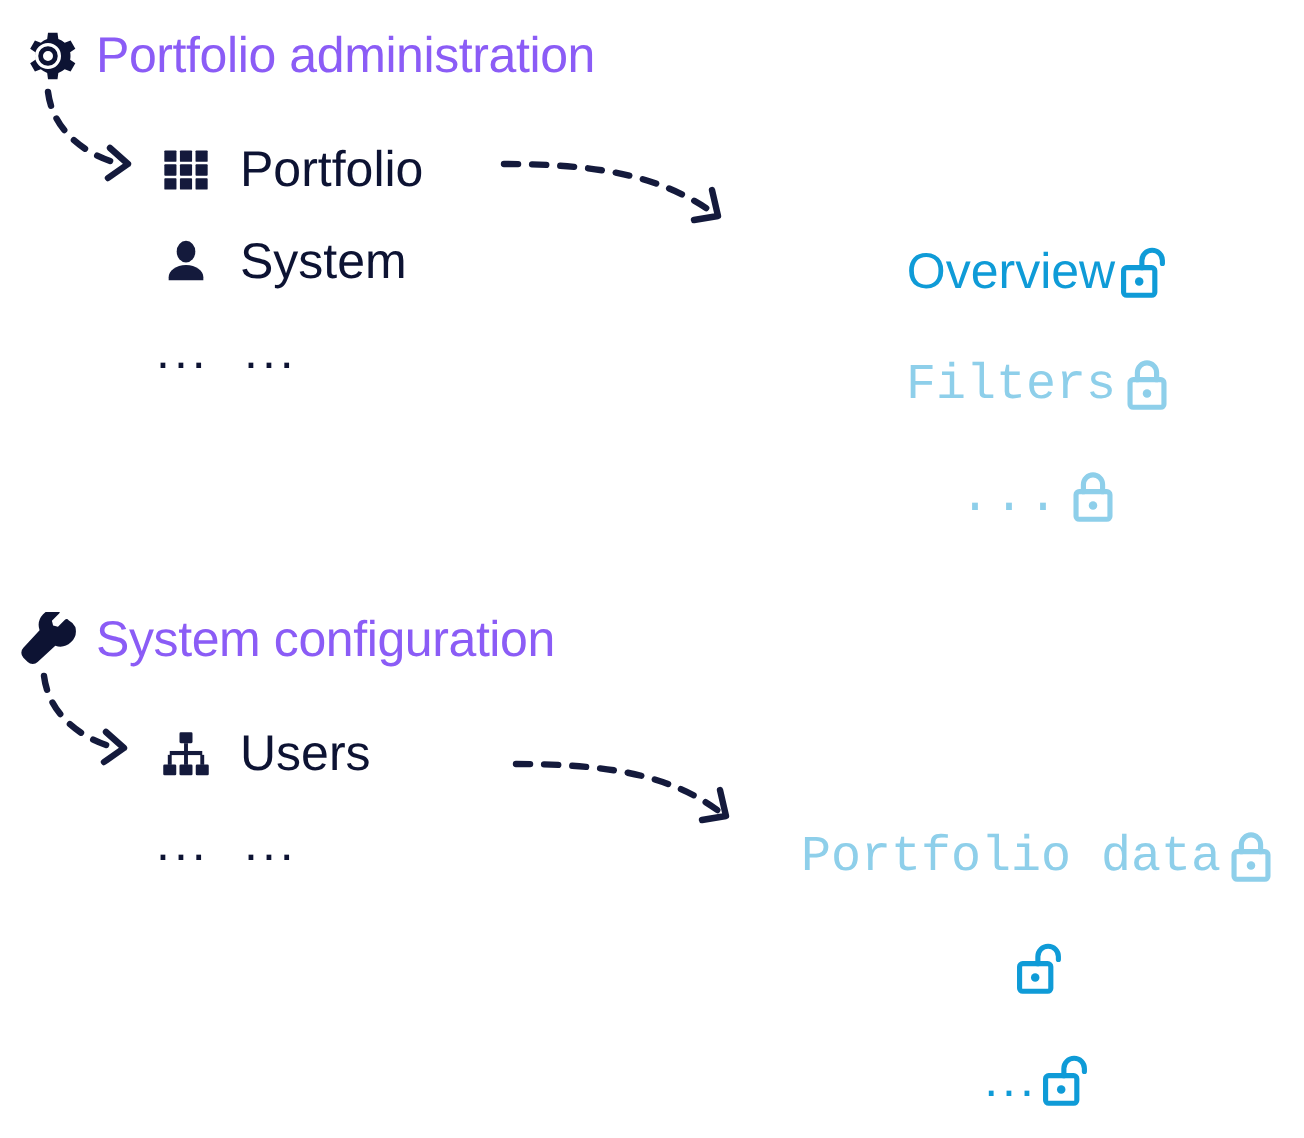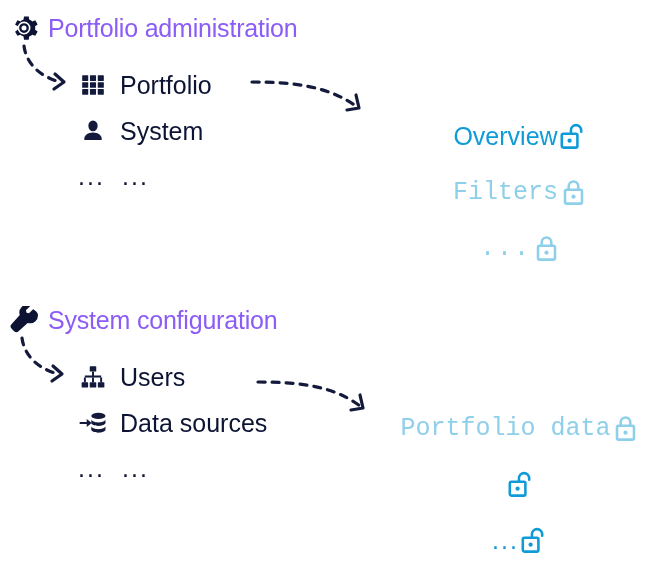--- a/index.html
+++ b/index.html
@@ -269,31 +269,20 @@
             <rect x="11.1" y="7" width="1.8" height="4.6"></rect>
             <rect x="4.5" y="10.6" width="15" height="1.9"></rect>
             <rect x="3.6" y="12.4" width="1.8" height="4.6"></rect>
             <rect x="11.1" y="12.4" width="1.8" height="4.6"></rect>
             <rect x="18.6" y="12.4" width="1.8" height="4.6"></rect>
           </svg>
         </span>
         <span class="menu-label">Users</span>
       </div>
 
-      <div class="menu-item">
-        <span class="menu-icon">
-          <svg viewBox="0 0 26 24" width="28" height="26" fill="#141a3c">
-            <path d="M0.6 11h6.6V8.3l4.6 3.7-4.6 3.7V13H0.6z"></path>
-            <ellipse cx="18" cy="5.4" rx="6.6" ry="2.9"></ellipse>
-            <path d="M11.4 8.6v3.2c0 1.6 3 2.9 6.6 2.9s6.6-1.3 6.6-2.9V8.6c0 1.6-3 2.9-6.6 2.9s-6.6-1.3-6.6-2.9z"></path>
-            <path d="M11.4 14.9v3.2c0 1.6 3 2.9 6.6 2.9s6.6-1.3 6.6-2.9v-3.2c0 1.6-3 2.9-6.6 2.9s-6.6-1.3-6.6-2.9z"></path>
-          </svg>
-        </span>
-        <span class="menu-label">Data sources</span>
-      </div>
 
       <div class="menu-ellipsis">
         <span class="dots-a">...</span>
         <span>...</span>
       </div>
 
     </div>
 
     <div class="detail">
 

